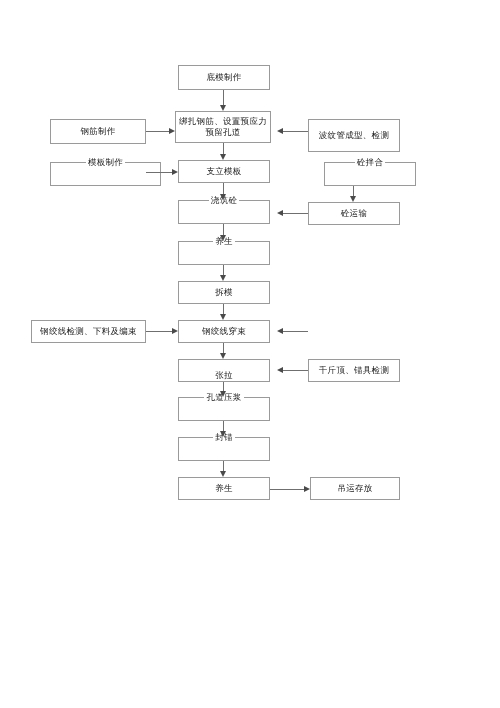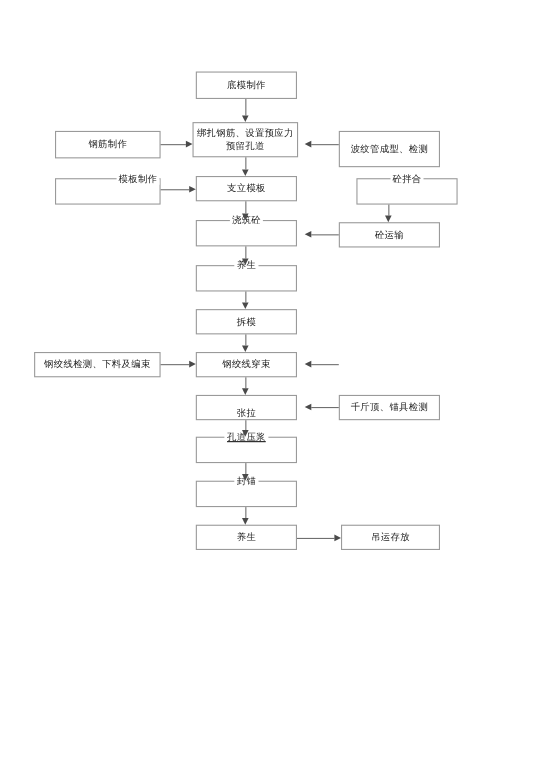--- a/index.html
+++ b/index.html
@@ -94,21 +94,21 @@
 
   <div class="node" style="left:175px; top:111px; width:96px; height:32px;">
     <span class="label">绑扎钢筋、设置预应力
 预留孔道</span>
   </div>
 
   <div class="node" style="left:308px; top:119px; width:92px; height:33px;">
     <span class="label">波纹管成型、检测</span>
   </div>
 
-  <div class="node top-label" style="left:50px; top:162px; width:96px; height:24px;justify-content:flex-end;">
+  <div class="node top-label" style="left:50px; top:162px; width:111px; height:24px;">
     <span class="label">模板制作</span>
   </div>
 
   <div class="node" style="left:178px; top:160px; width:92px; height:23px;">
     <span class="label">支立模板</span>
   </div>
 
   <div class="node top-label" style="left:324px; top:162px; width:92px; height:24px;justify-content:center;">
     <span class="label">砼拌合</span>
   </div>
@@ -139,21 +139,21 @@
 
 
   <div class="node" style="left:178px; top:359px; width:92px; height:23px;align-items:flex-end;">
     <span class="label">张拉</span>
   </div>
 
   <div class="node" style="left:308px; top:359px; width:92px; height:23px;">
     <span class="label">千斤顶、锚具检测</span>
   </div>
 
-  <div class="node top-label" style="left:178px; top:397px; width:92px; height:24px;text-decoration:underline;">
+  <div class="node top-label" style="left:178px; top:397px; width:92px; height:24px;">
     <span class="label">孔道压浆</span>
   </div>
 
   <div class="node top-label" style="left:178px; top:437px; width:92px; height:24px;">
     <span class="label">封锚</span>
   </div>
 
   <div class="node" style="left:178px; top:477px; width:92px; height:23px;">
     <span class="label">养生</span>
   </div>

